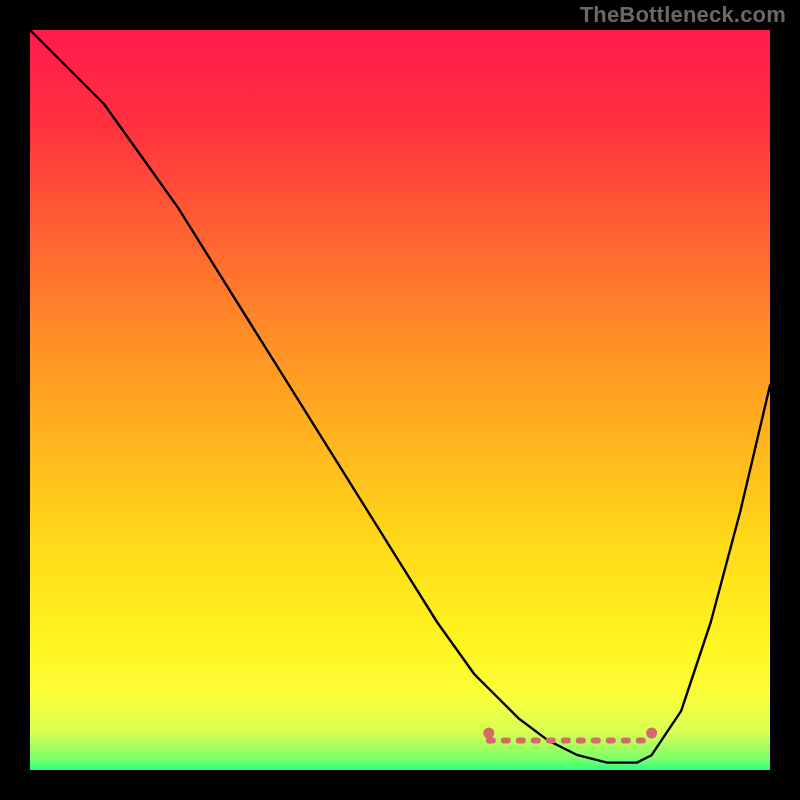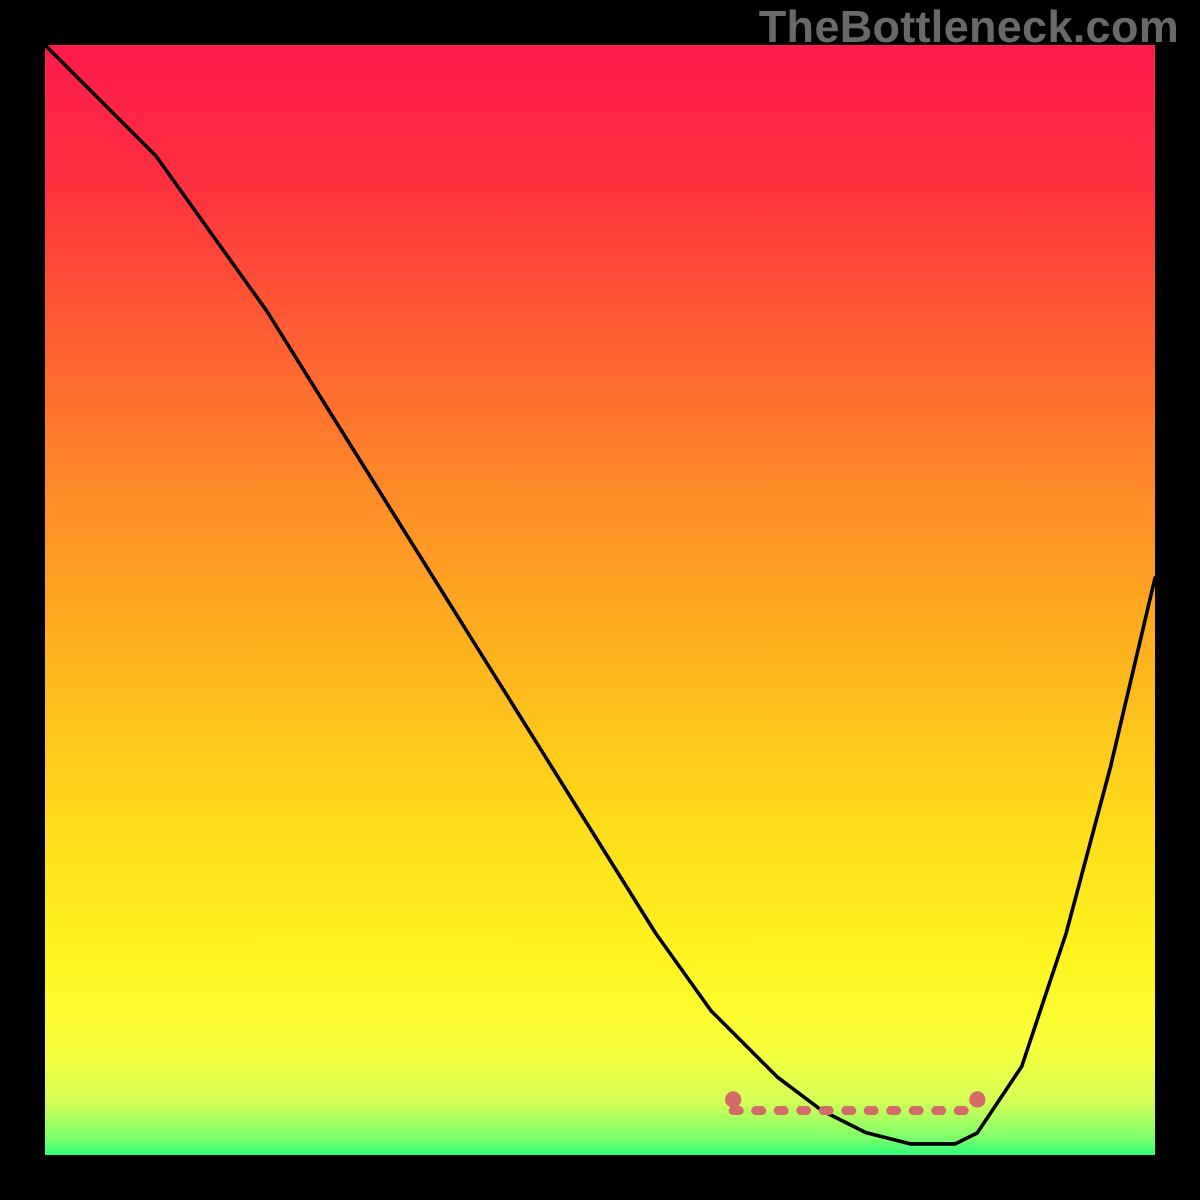--- a/index.html
+++ b/index.html
@@ -17,21 +17,21 @@
     width: 800px;
     height: 800px;
     background: #000;
   }
   .watermark {
     position: absolute;
     top: 2px;
     right: 14px;
     color: #696969;
     font-family: Arial, Helvetica, sans-serif;
-    font-size: 30px;
+    font-size: 22px;
     font-weight: 600;
     letter-spacing: 0.2px;
   }
   svg.plot {
     position: absolute;
     left: 30px;
     top: 30px;
     width: 740px;
     height: 740px;
     display: block;

